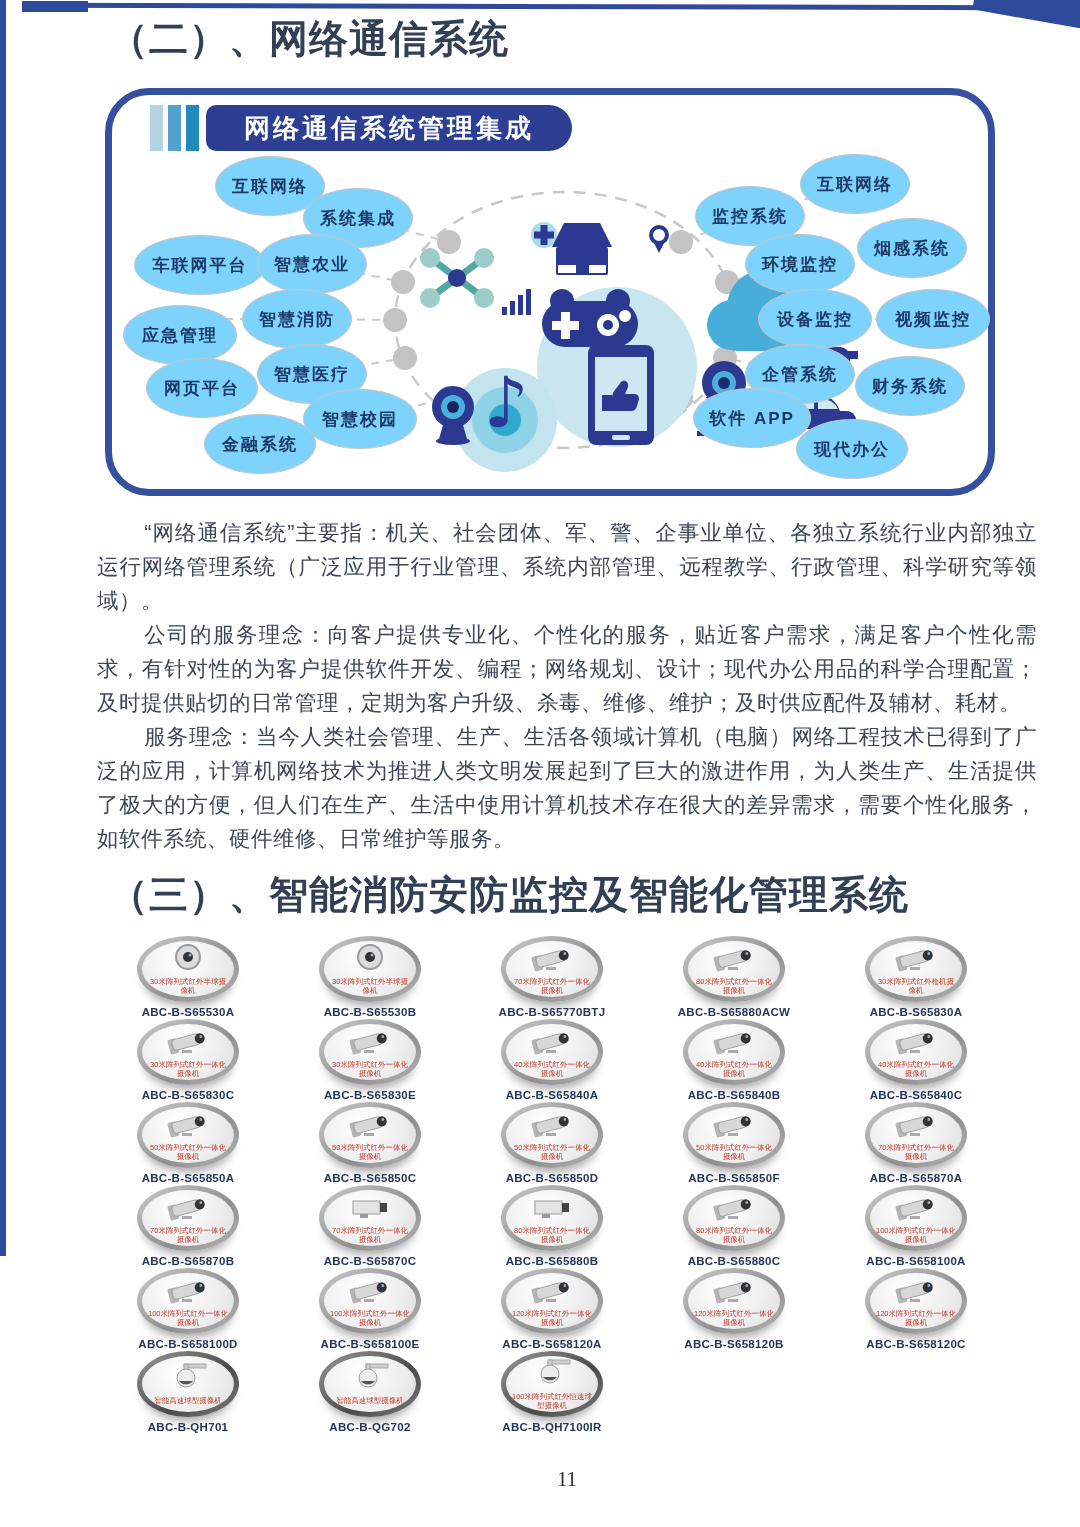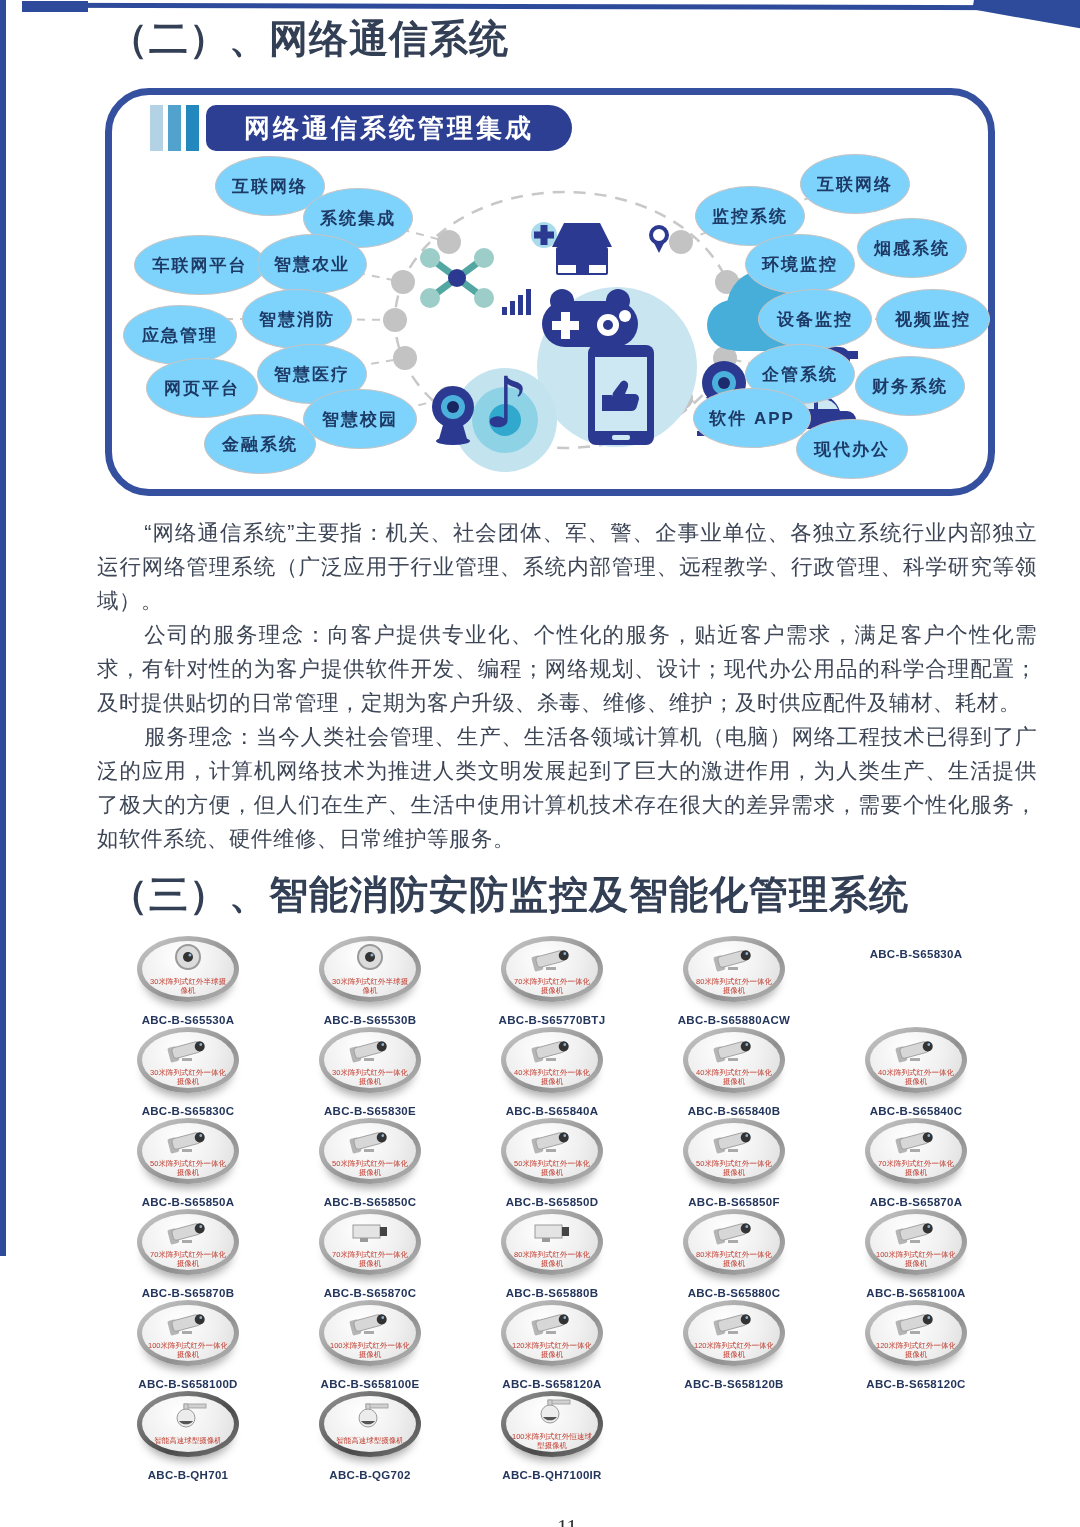--- a/index.html
+++ b/index.html
@@ -37,21 +37,21 @@
         row-gap:1px;justify-items:center;}
   .cell{display:flex;flex-direction:column;align-items:center;}
   .oval{box-sizing:border-box;width:102px;height:66px;border-radius:50%;padding:5px;
         background:linear-gradient(145deg,#cccccc,#8f8f8f 60%,#b7b7b7);
         box-shadow:0 11px 10px -7px rgba(0,0,0,.35);}
   .oval.ptz{background:linear-gradient(145deg,#9a9a9a,#4a4a4a 60%,#7e7e7e);}
   .oval-inner{width:100%;height:100%;border-radius:50%;
         background:radial-gradient(circle at 40% 30%,#ffffff,#f0f0f0 55%,#dcdcdc);
         display:flex;flex-direction:column;align-items:center;justify-content:center;overflow:hidden;}
   .cap{width:80px;font-size:7.5px;line-height:8.5px;color:#c0392b;text-align:center;margin-top:1px;}
-  .model{margin-top:12px;font-size:11.5px;font-weight:bold;color:#24365c;letter-spacing:.3px;}
+  .model{margin-top:4px;font-size:11.5px;font-weight:bold;color:#24365c;letter-spacing:.3px;}
   .pageno{margin-top:34px;text-align:center;font-size:21px;color:#2f2f2f;font-family:"Liberation Serif",serif;}
 </style>
 </head>
 <body>
 
 <div>
   <div class="edge-left"></div>
   <div class="edge-top"></div>
   <div class="edge-top-left"></div>
   <div class="edge-top-right"></div>
@@ -293,20 +293,34 @@
                   </g>
                   <rect x="18" y="24" width="10" height="3" fill="#aaa"></rect>
                 </svg></div>
               <div class="cap">80米阵列式红外一体化摄像机</div>
             </div>
           </div>
           <div class="model">ABC-B-S65880ACW</div>
         </div>
 
         <div class="cell">
+          <div class="oval">
+            <div class="oval-inner">
+              <div><svg width="48" height="30" viewBox="0 0 48 30">
+                  <g transform="rotate(-15 24 15)">
+                    <rect x="4" y="9" width="9" height="15" rx="2" fill="#b5b5b5"></rect>
+                    <rect x="8" y="10" width="28" height="11" rx="3" fill="#d7d7d7" stroke="#999" stroke-width="0.8"></rect>
+                    <circle cx="36" cy="15.5" r="5" fill="#333"></circle>
+                    <circle cx="37.5" cy="14" r="1.4" fill="#8fb4d6"></circle>
+                  </g>
+                  <rect x="18" y="24" width="10" height="3" fill="#aaa"></rect>
+                </svg></div>
+              <div class="cap">30米阵列式红外枪机摄像机</div>
+            </div>
+          </div>
           <div class="model">ABC-B-S65830A</div>
         </div>
 
         <div class="cell">
           <div class="oval">
             <div class="oval-inner">
               <div><svg width="48" height="30" viewBox="0 0 48 30">
                   <g transform="rotate(-15 24 15)">
                     <rect x="4" y="9" width="9" height="15" rx="2" fill="#b5b5b5"></rect>
                     <rect x="8" y="10" width="28" height="11" rx="3" fill="#d7d7d7" stroke="#999" stroke-width="0.8"></rect>

